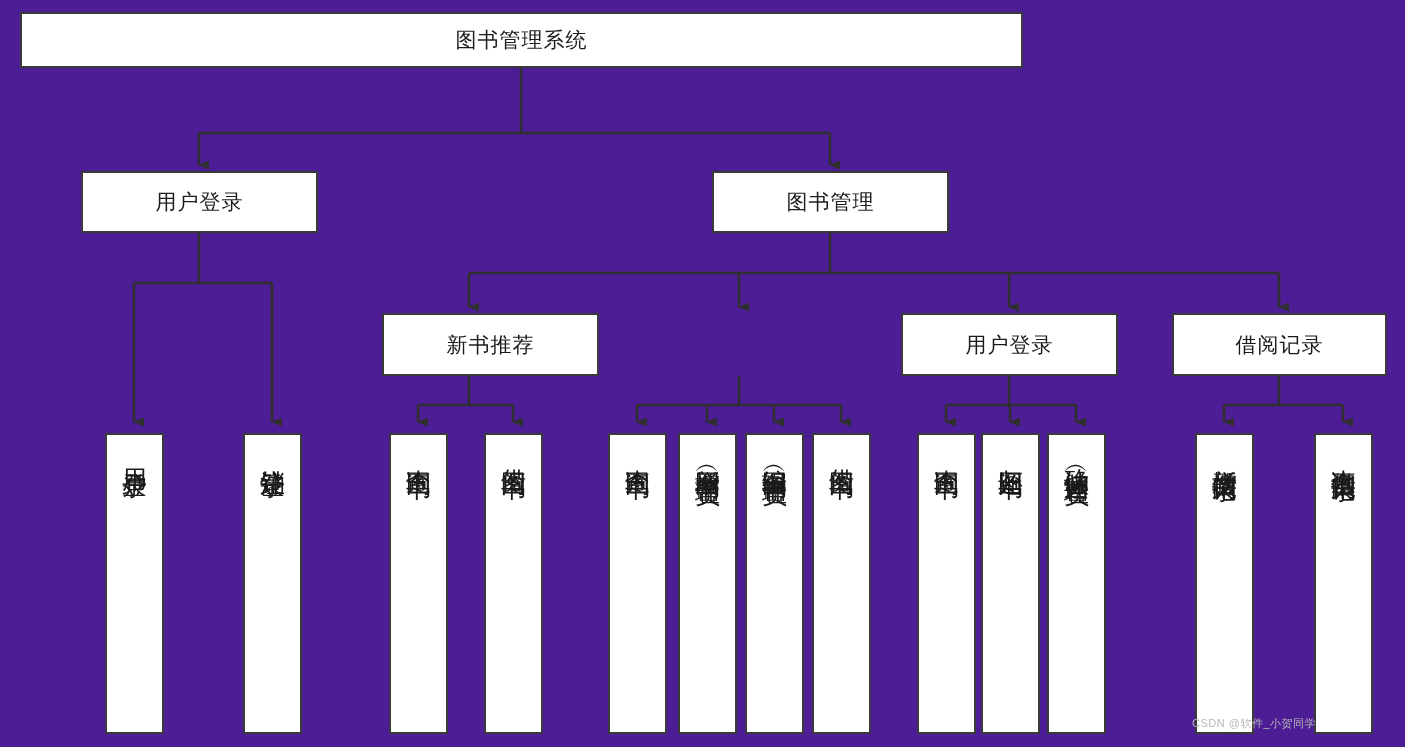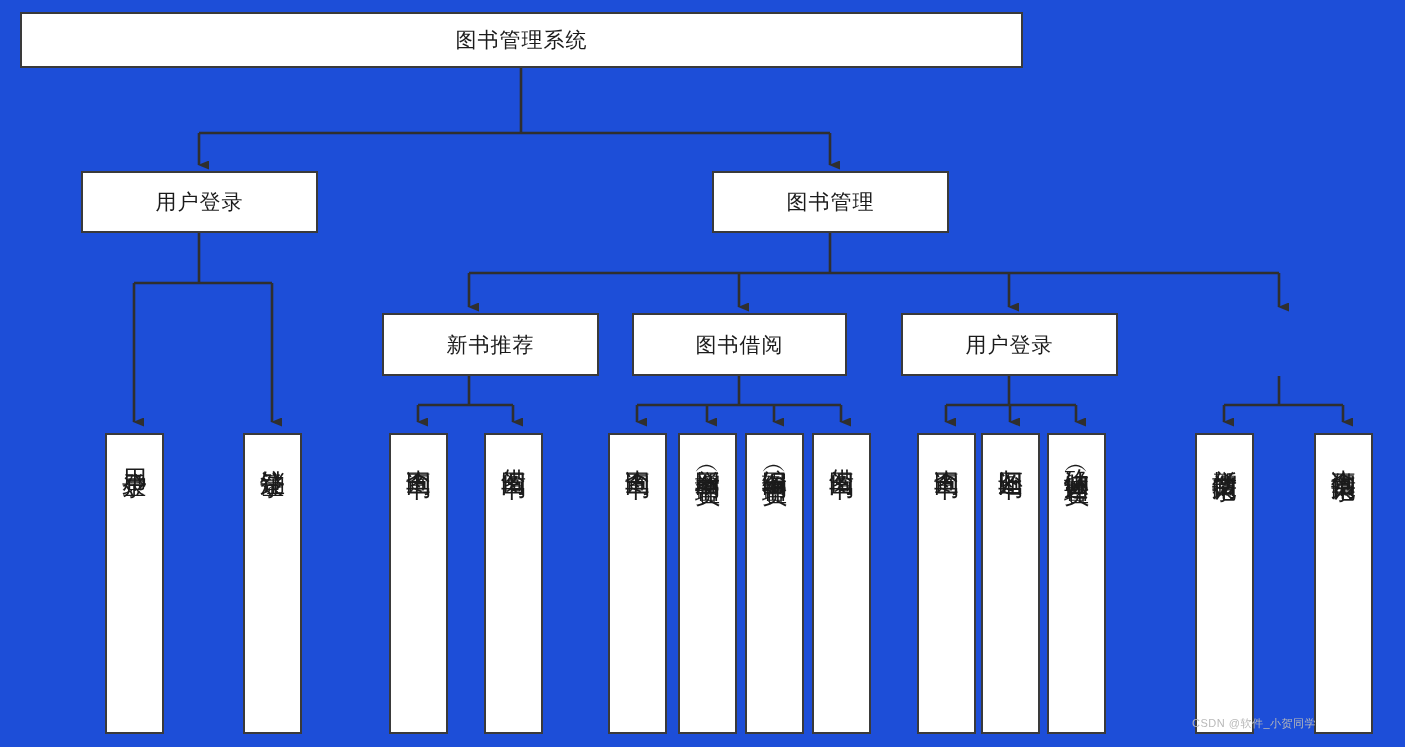--- a/index.html
+++ b/index.html
@@ -7,21 +7,21 @@
     padding: 0;
     background: #ffffff;
   }
   body {
     font-family: "Liberation Sans", "DejaVu Sans", sans-serif;
   }
   #canvas {
     position: relative;
     width: 1405px;
     height: 747px;
-    background: #1d4ed8;
+    background: #4c1d95;
     overflow: hidden;
   }
   #edges {
     position: absolute;
     left: 0;
     top: 0;
     width: 1405px;
     height: 747px;
     pointer-events: none;
   }
@@ -123,25 +123,25 @@
   <div class="node horiz" style="left:81px; top:171px; width:237px; height:62px;">
     <span>用户登录</span>
   </div>
   <div class="node horiz" style="left:712px; top:171px; width:237px; height:62px;">
     <span>图书管理</span>
   </div>
 
   <div class="node horiz" style="left:382px; top:313px; width:217px; height:63px;">
     <span>新书推荐</span>
   </div>
-  <div class="node horiz" style="left:632px; top:313px; width:215px; height:63px;">
-    <span>图书借阅</span>
-  </div>
   <div class="node horiz" style="left:901px; top:313px; width:217px; height:63px;">
     <span>用户登录</span>
+  </div>
+  <div class="node horiz" style="left:1172px; top:313px; width:215px; height:63px;">
+    <span>借阅记录</span>
   </div>
 
   <div class="node vert" style="left:105px; top:433px; width:59px; height:301px;">
     <span class="vlabel">用户登录</span>
   </div>
   <div class="node vert" style="left:243px; top:433px; width:59px; height:301px;">
     <span class="vlabel">注销登录</span>
   </div>
 
   <div class="node vert" style="left:389px; top:433px; width:59px; height:301px;">

